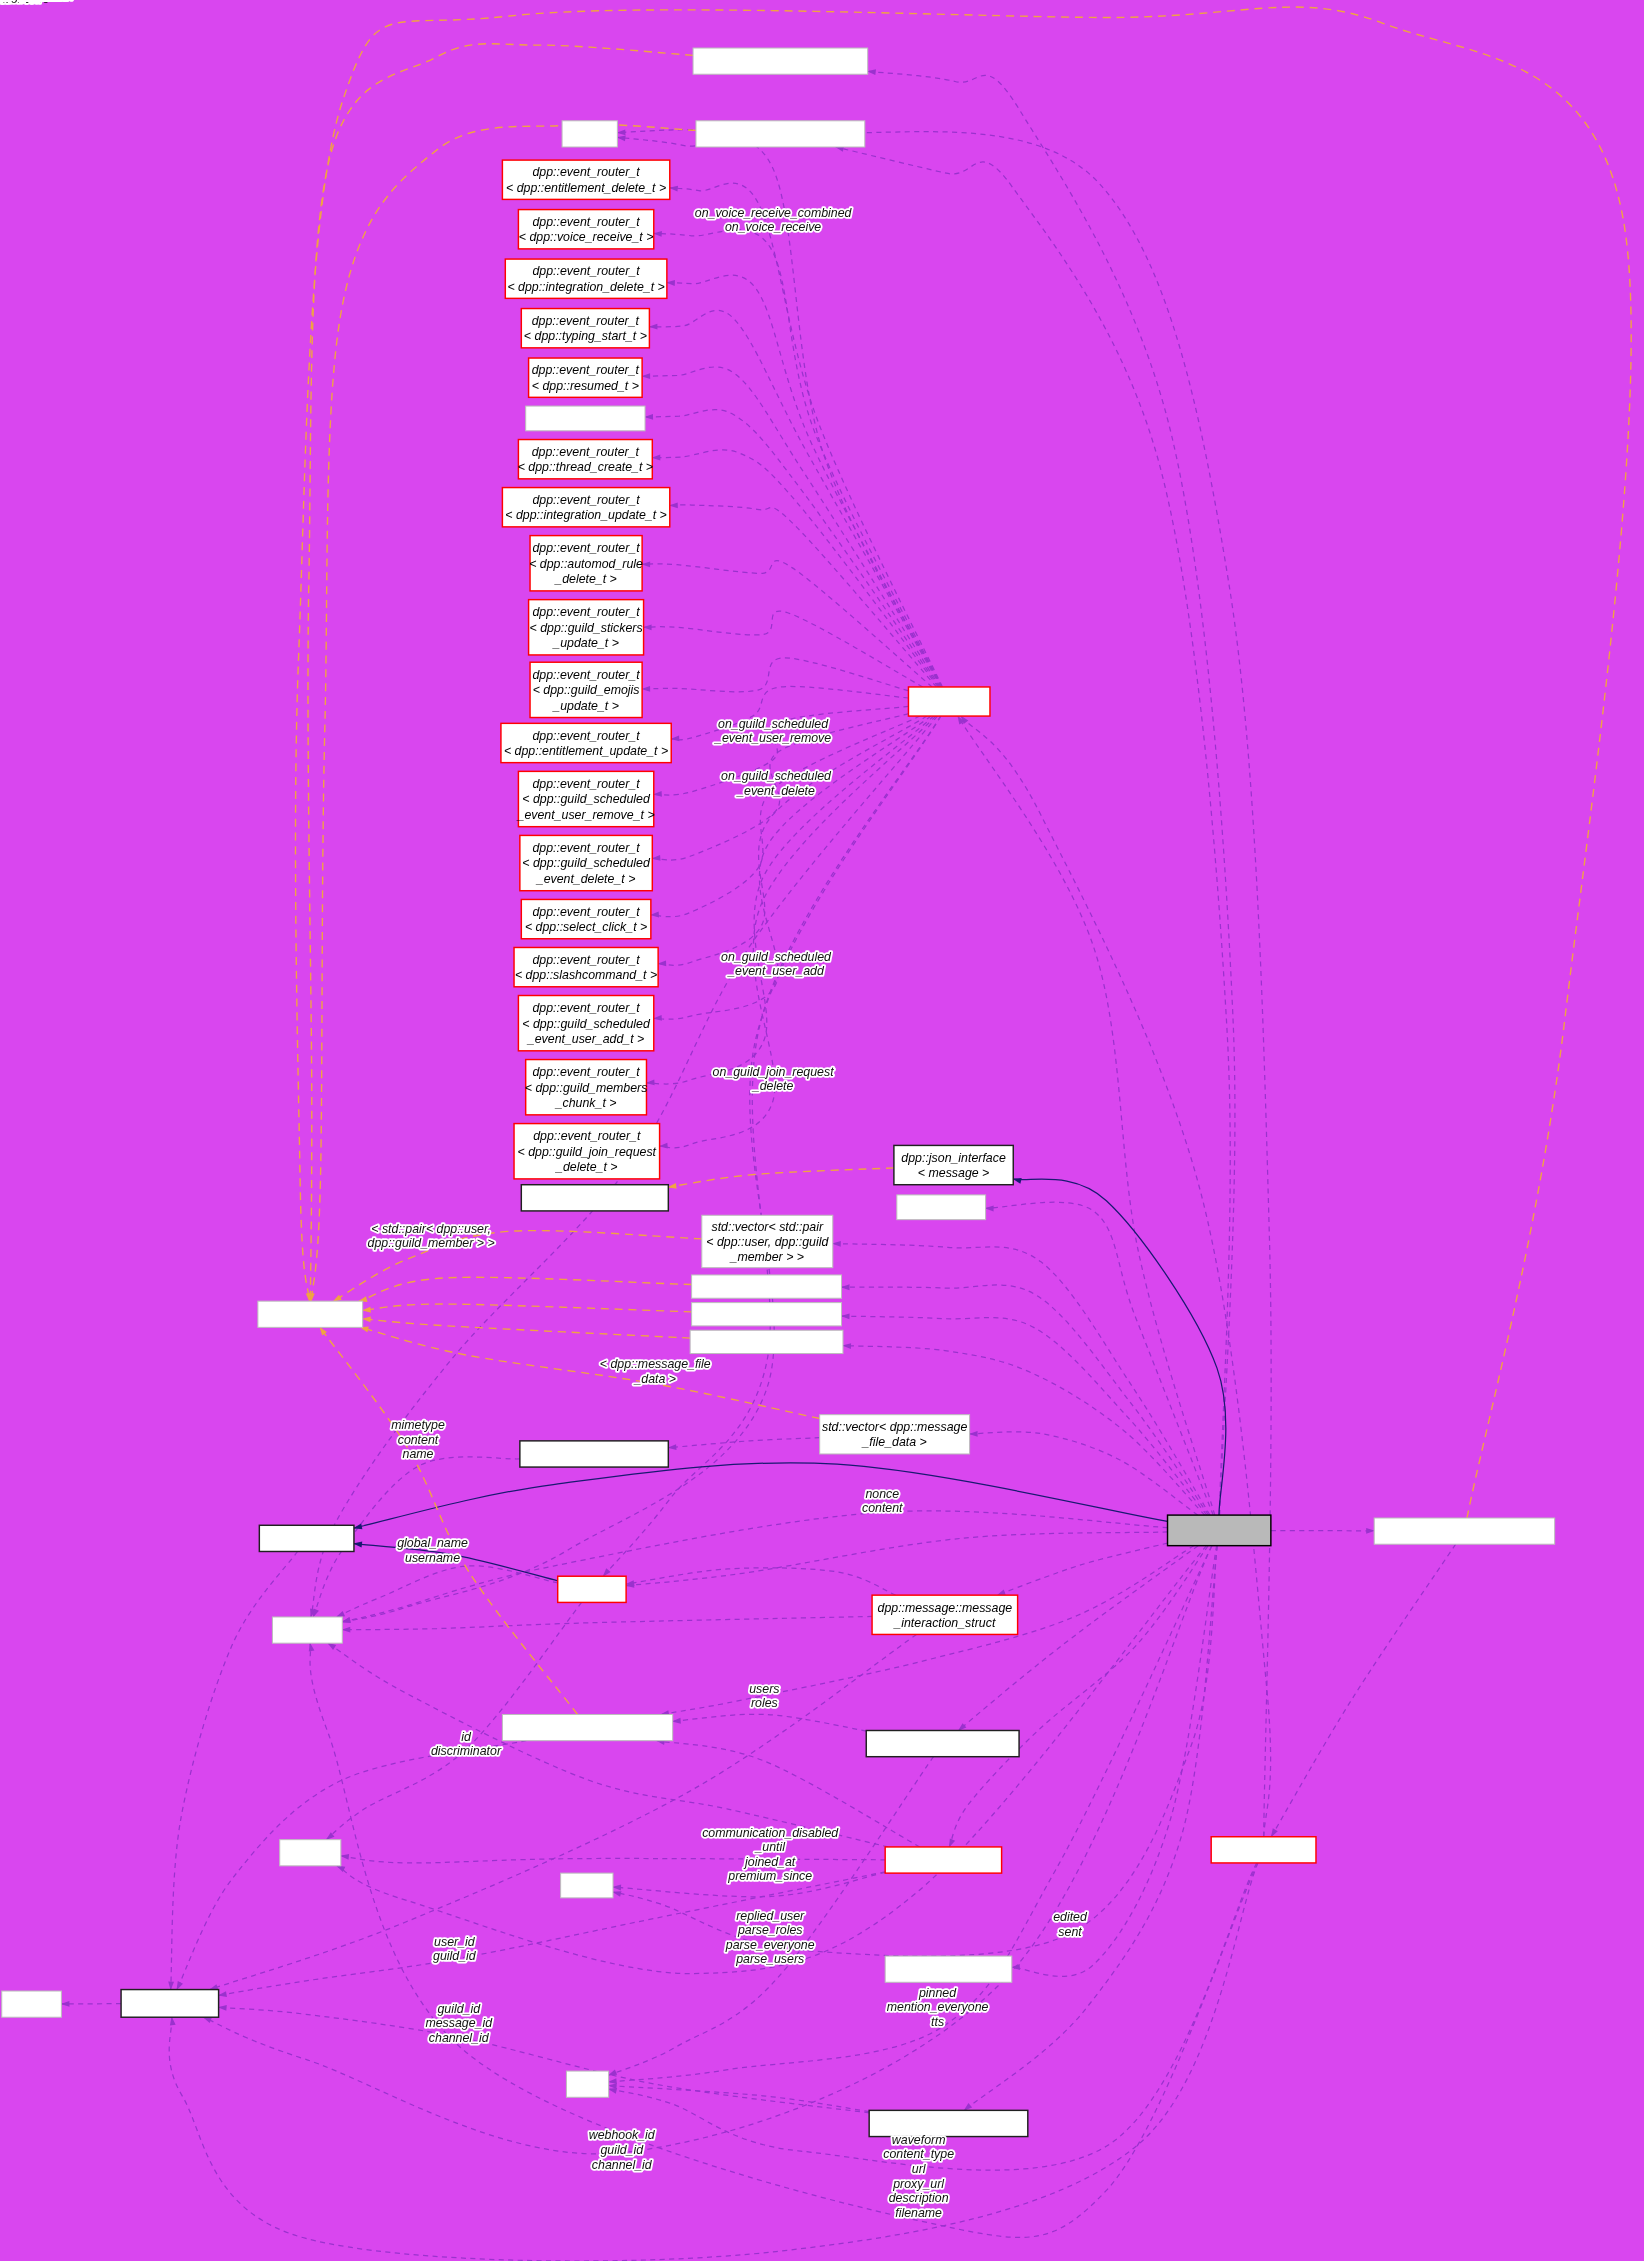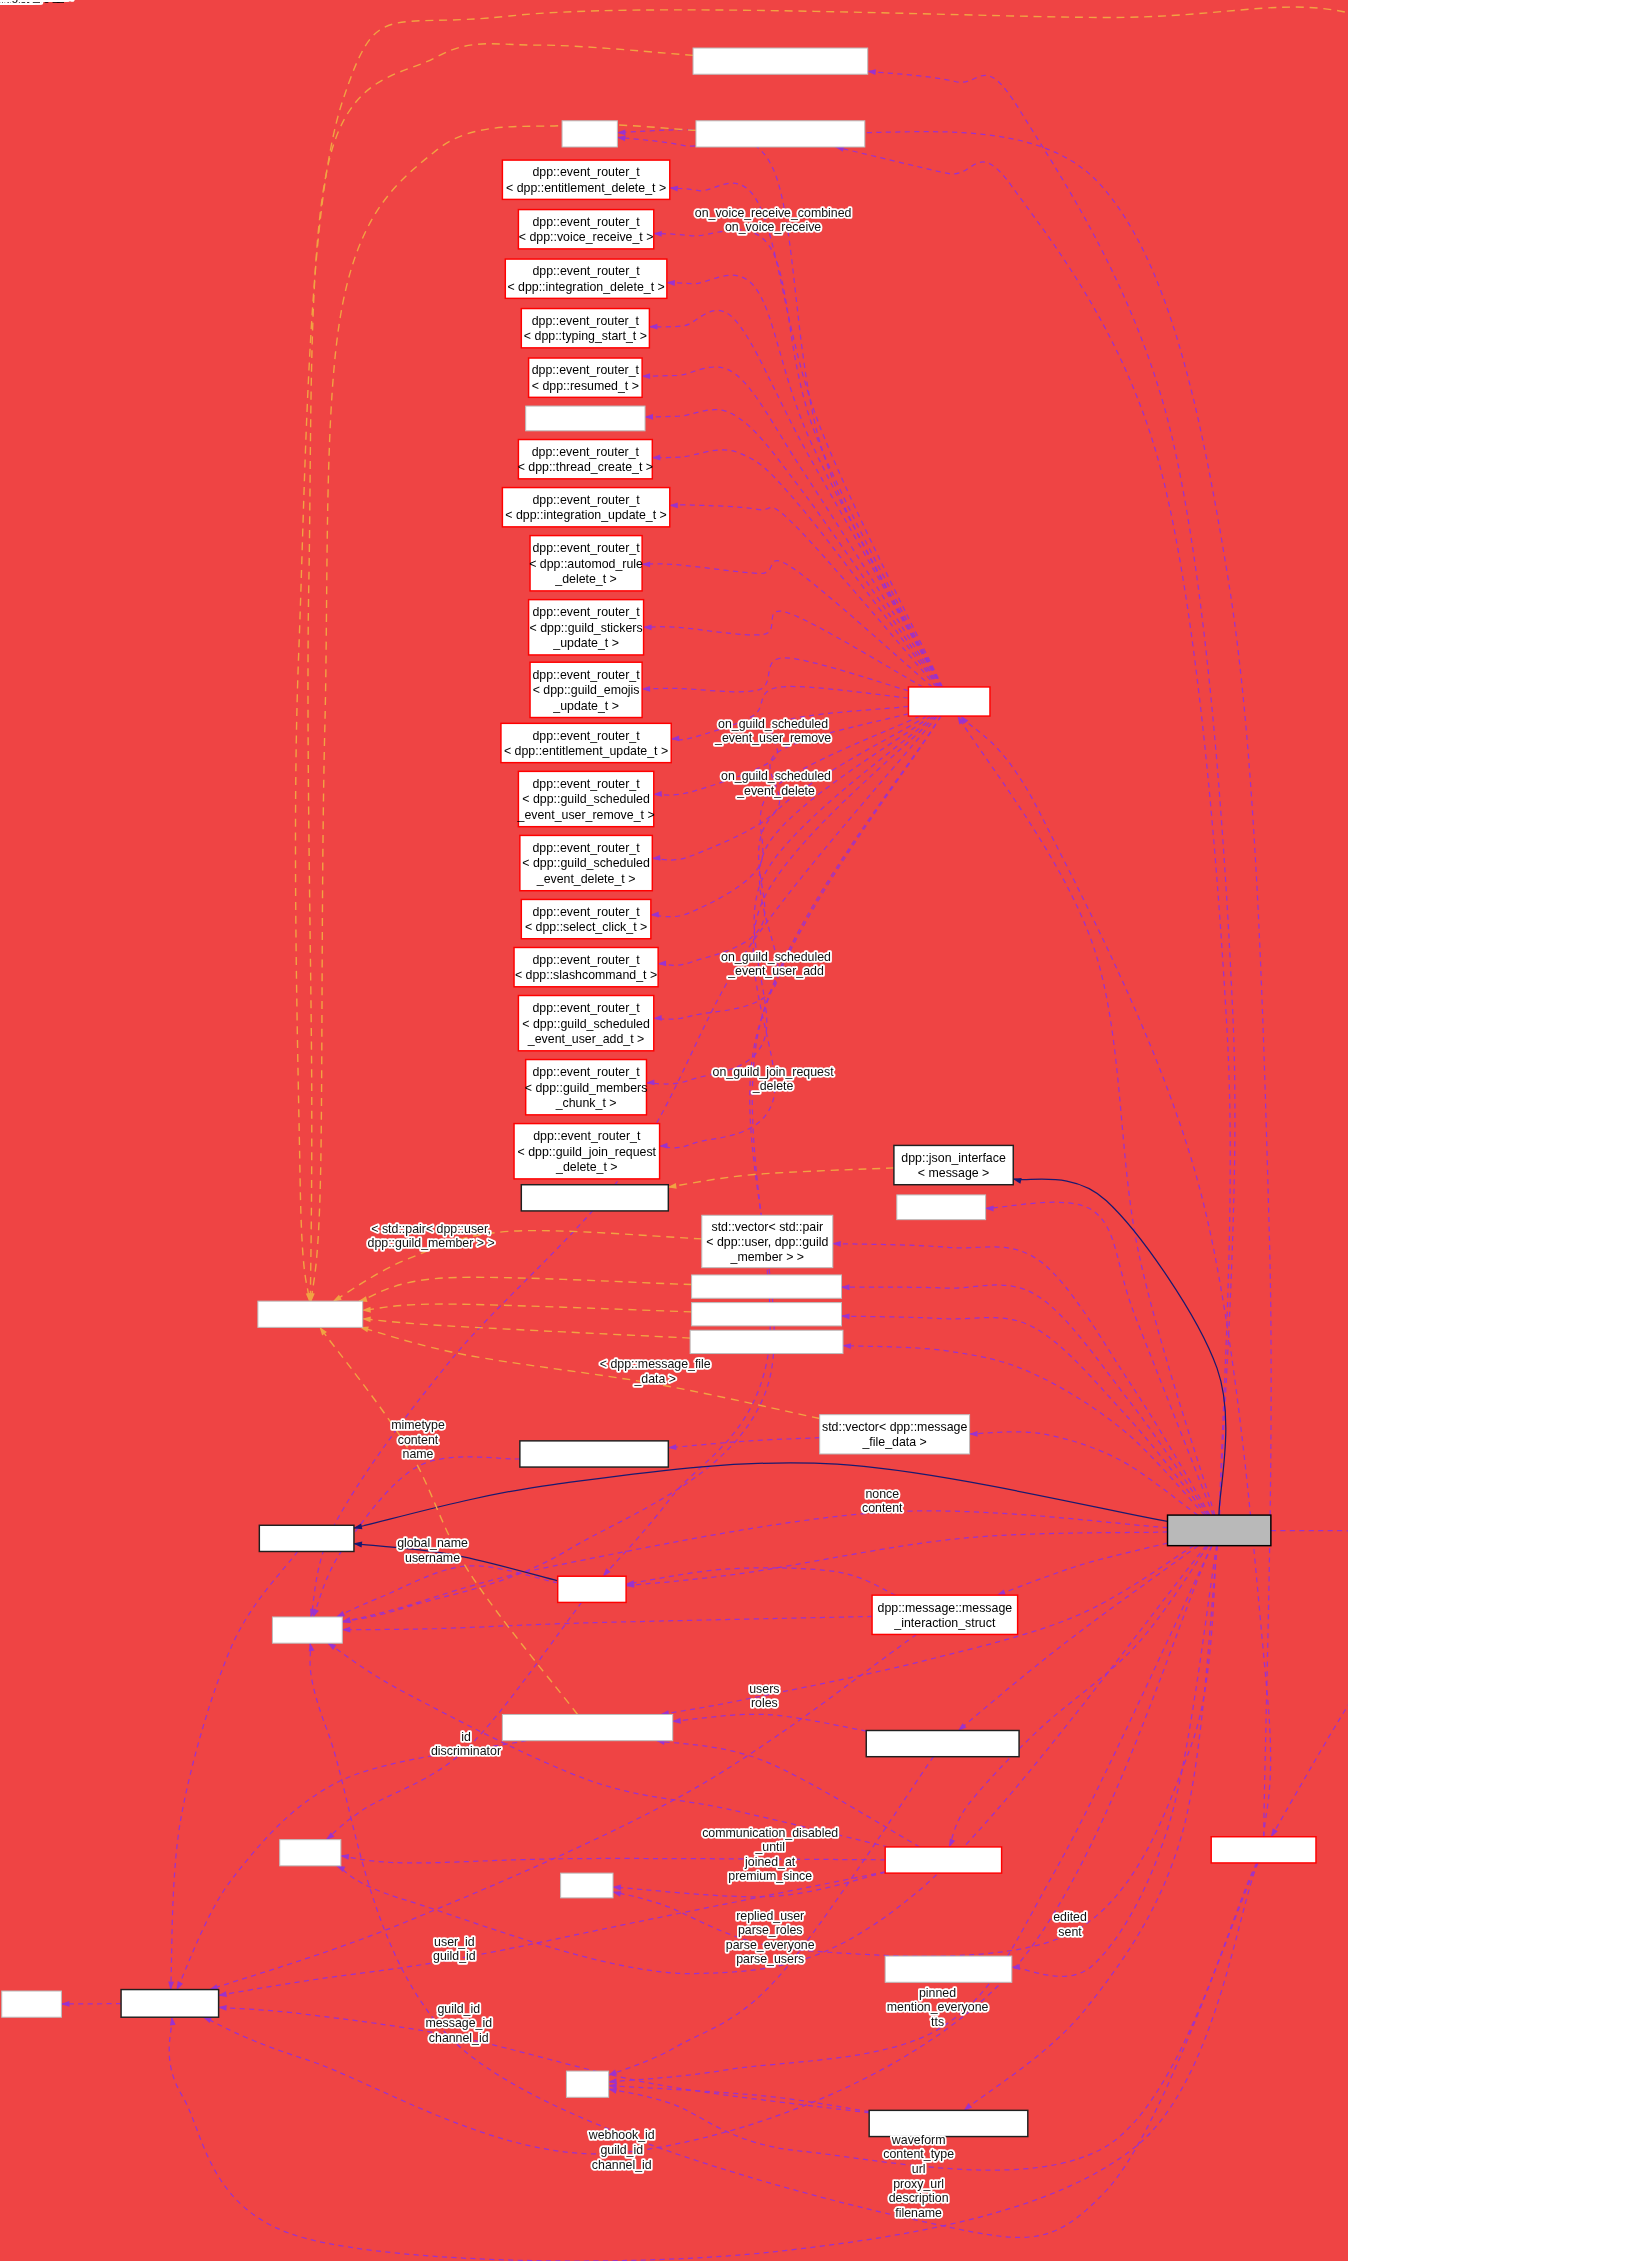--- a/index.html
+++ b/index.html
@@ -1,16 +1,16 @@
 <!DOCTYPE html>
 <html style="font-size:11.6px"><head>
 <meta charset="utf-8">
 <style>
   html,body{margin:0;padding:0;background:#ffffff;}
-  #stage{position:relative;width:1348px;height:2261px;background:#ef4444;overflow:hidden;}
+  #stage{position:relative;width:1644px;height:2261px;background:#d946ef;overflow:hidden;font-style:italic;}
   svg{display:block;font-family:"Liberation Sans", sans-serif;}
   .node-rect{fill:#ffffff;}
   .node-rect.plain{stroke:#bdbdbd;stroke-width:1.4;}
   .node-rect.red{stroke:#ff0000;stroke-width:2;}
   .node-rect.black{stroke:#202020;stroke-width:2;}
   .node-rect.main{fill:#b9b9b9;stroke:#000000;stroke-width:2;}
   .node-label{fill:#000000;font-size:17px;text-anchor:middle;}
   .edge-label{fill:#111111;font-size:17px;text-anchor:middle;paint-order:stroke;stroke:#ffffff;stroke-width:5px;stroke-linejoin:round;}
   .edge{fill:none;stroke-width:1.7;}
   .edge.u{stroke:#9a32cd;stroke-dasharray:7 6;}

